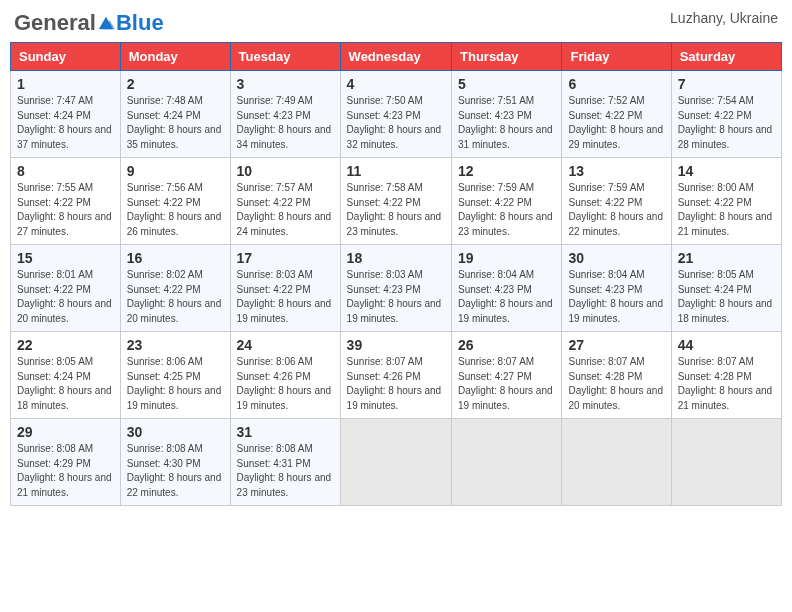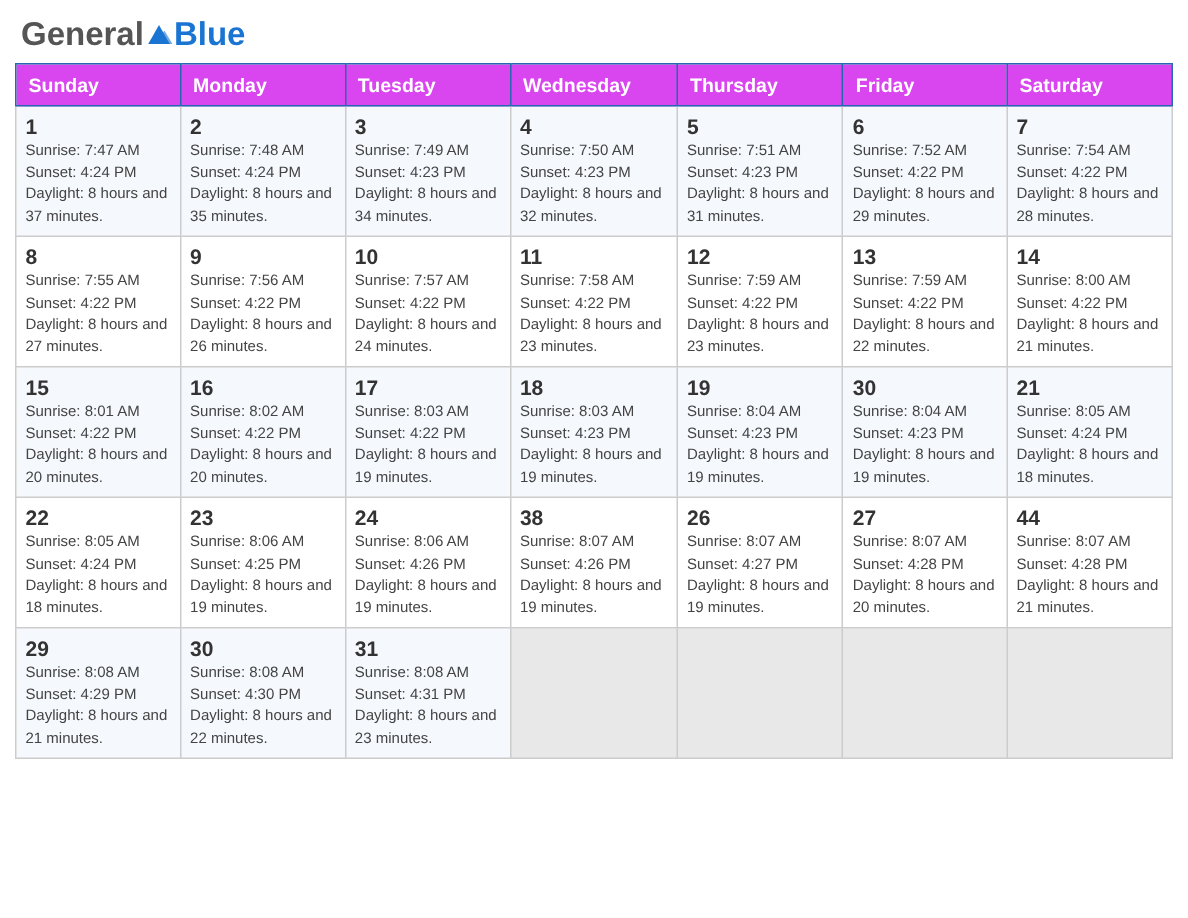--- a/index.html
+++ b/index.html
@@ -47,21 +47,21 @@
     .location {
       font-size: 14px;
       color: #555;
     }
     .calendar {
       width: 100%;
       border-collapse: collapse;
       border: 1px solid #ccc;
     }
     .calendar th {
-      background: #d946ef;
+      background: #ef4444;
       color: #fff;
       font-size: 13px;
       font-weight: bold;
       text-align: left;
       padding: 6px 8px;
       border: 1px solid #2568b0;
     }
     .calendar td {
       vertical-align: top;
       border: 1px solid #ccc;
@@ -102,20 +102,21 @@
     <div class="logo-text">
       <span class="logo-general">General</span>
       <svg class="logo-icon" viewBox="0 0 20 18" fill="none">
         <polygon points="2,16 10,2 18,16" fill="#1a75d2"></polygon>
         <polygon points="8,16 14,6 20,16" fill="#1a75d2" opacity="0.6"></polygon>
       </svg>
       <span class="logo-blue">Blue</span>
     </div>
   </div>
   <div class="title-section">
+    <div class="location">Luzhany, Ukraine</div>
   </div>
 </div>
 
 <table class="calendar">
   <thead>
     <tr>
     <th>Sunday</th>
         <th>Monday</th>
         <th>Tuesday</th>
         <th>Wednesday</th>
@@ -222,21 +223,21 @@
         </td>
         <td>
           <span class="day-number">23</span>
           <div class="day-info">Sunrise: 8:06 AM<br>Sunset: 4:25 PM<br>Daylight: 8 hours and 19 minutes.</div>
         </td>
         <td>
           <span class="day-number">24</span>
           <div class="day-info">Sunrise: 8:06 AM<br>Sunset: 4:26 PM<br>Daylight: 8 hours and 19 minutes.</div>
         </td>
         <td>
-          <span class="day-number">38</span>
+          <span class="day-number">39</span>
           <div class="day-info">Sunrise: 8:07 AM<br>Sunset: 4:26 PM<br>Daylight: 8 hours and 19 minutes.</div>
         </td>
         <td>
           <span class="day-number">26</span>
           <div class="day-info">Sunrise: 8:07 AM<br>Sunset: 4:27 PM<br>Daylight: 8 hours and 19 minutes.</div>
         </td>
         <td>
           <span class="day-number">27</span>
           <div class="day-info">Sunrise: 8:07 AM<br>Sunset: 4:28 PM<br>Daylight: 8 hours and 20 minutes.</div>
         </td>

